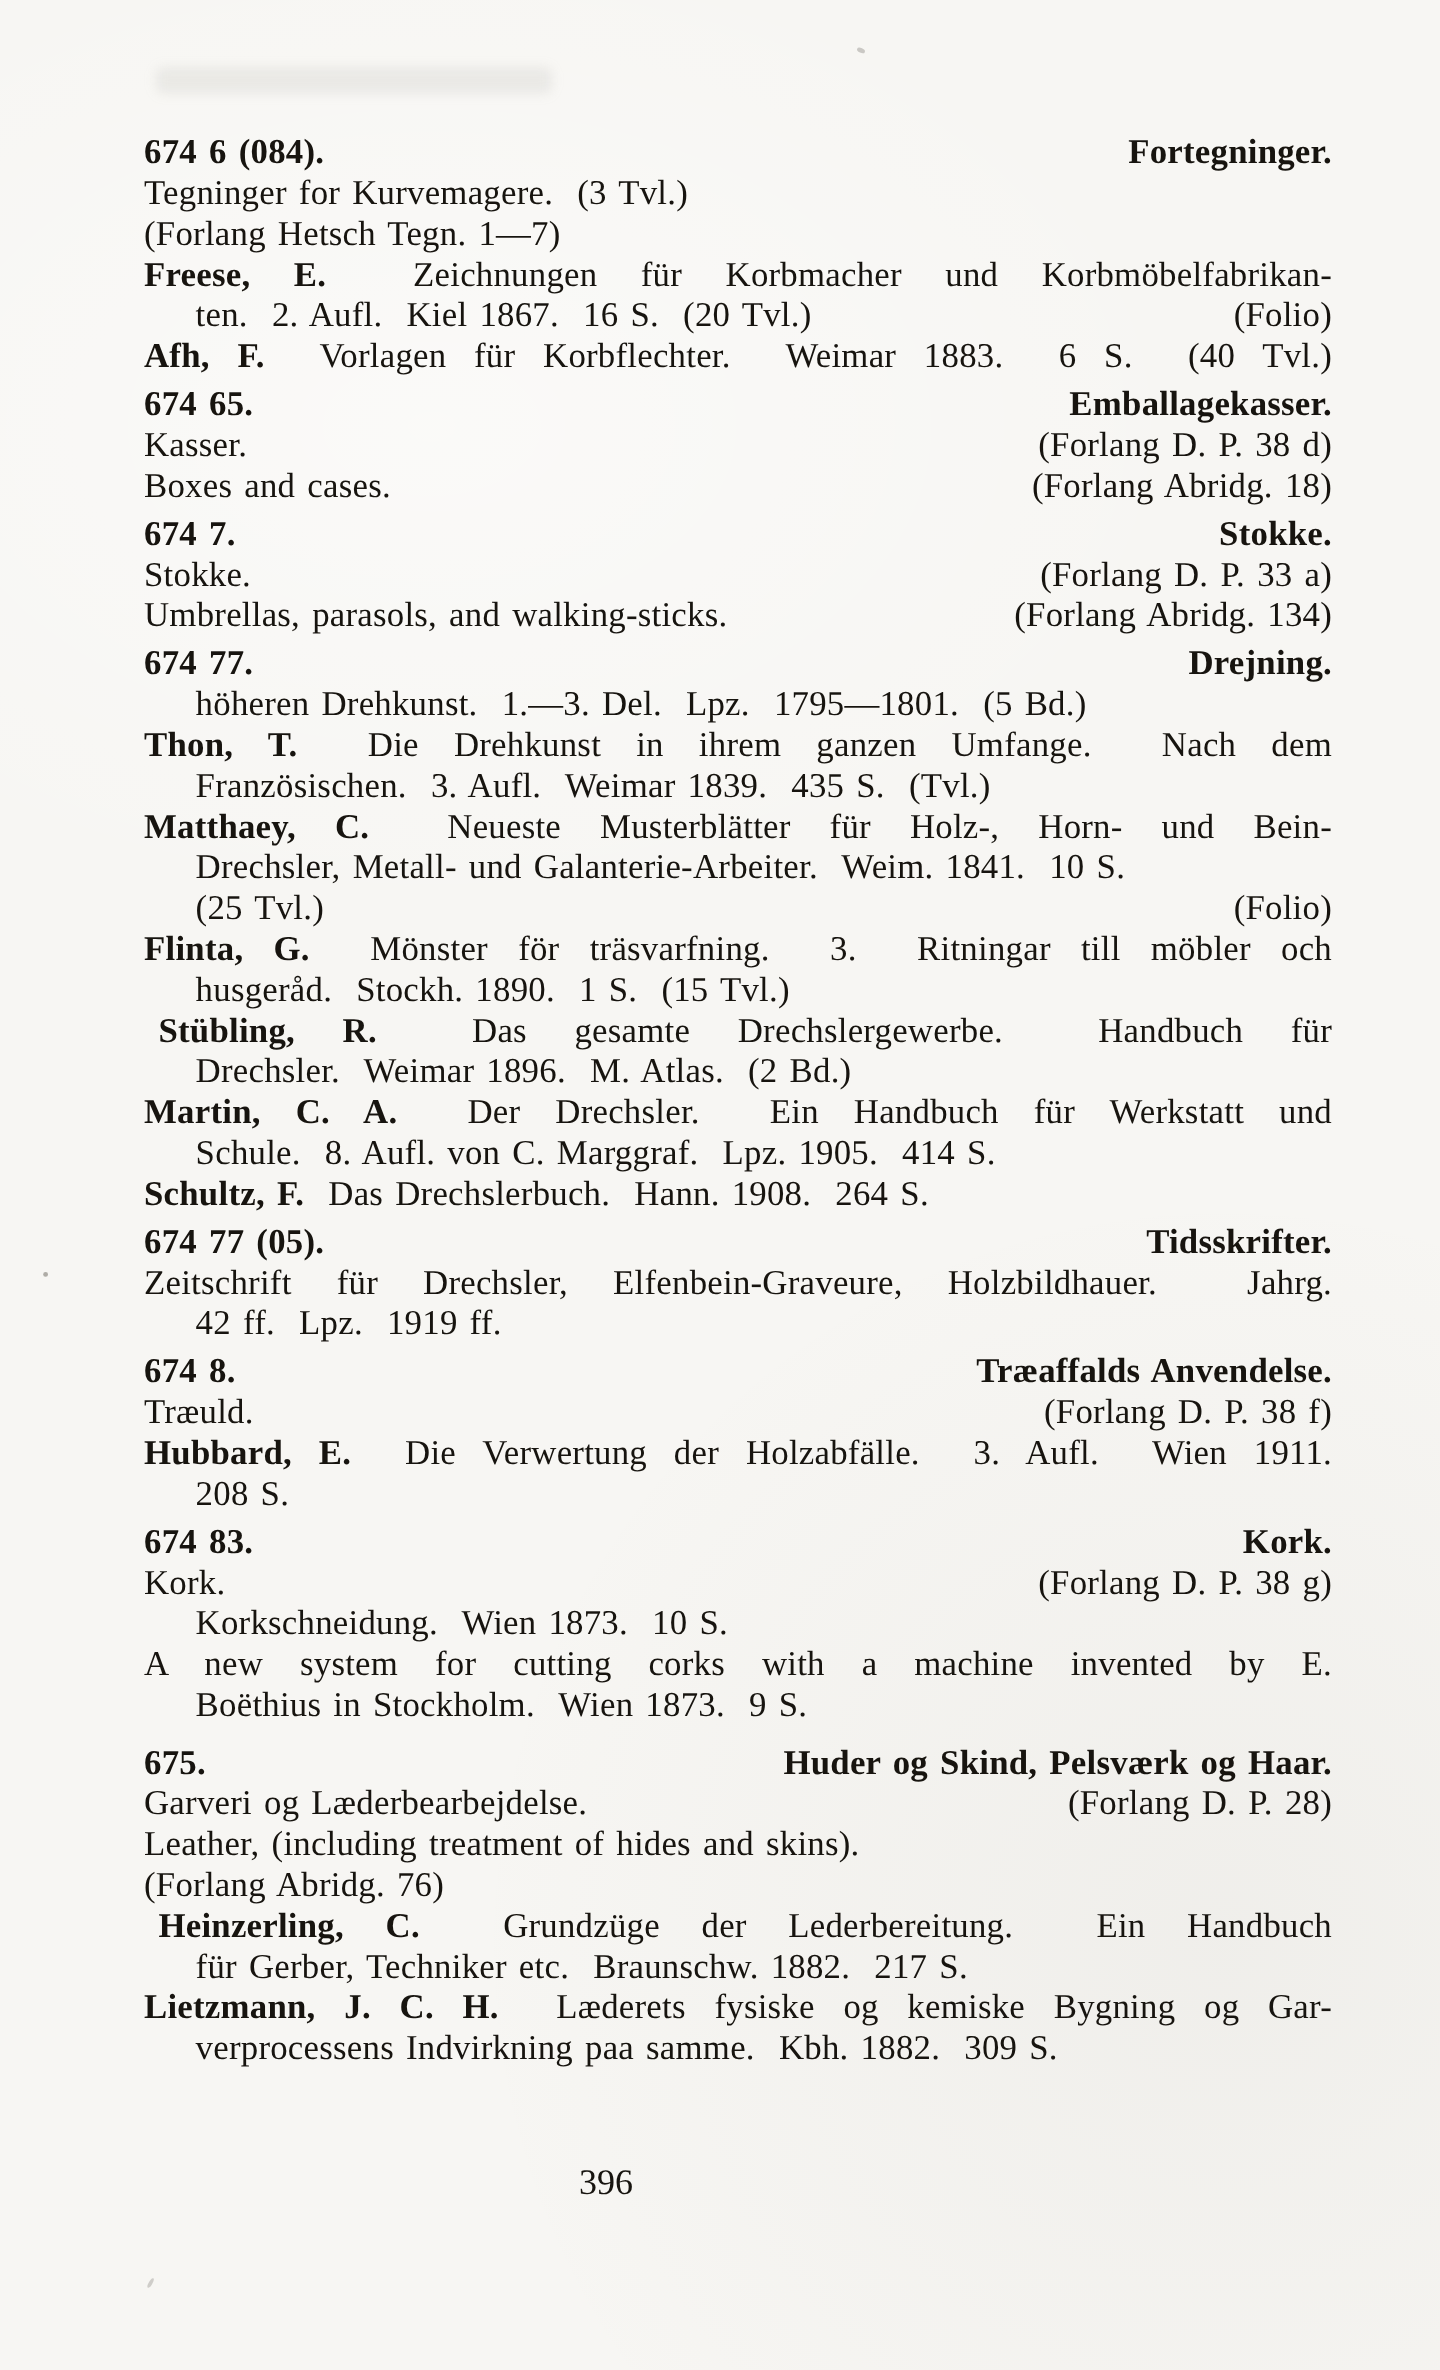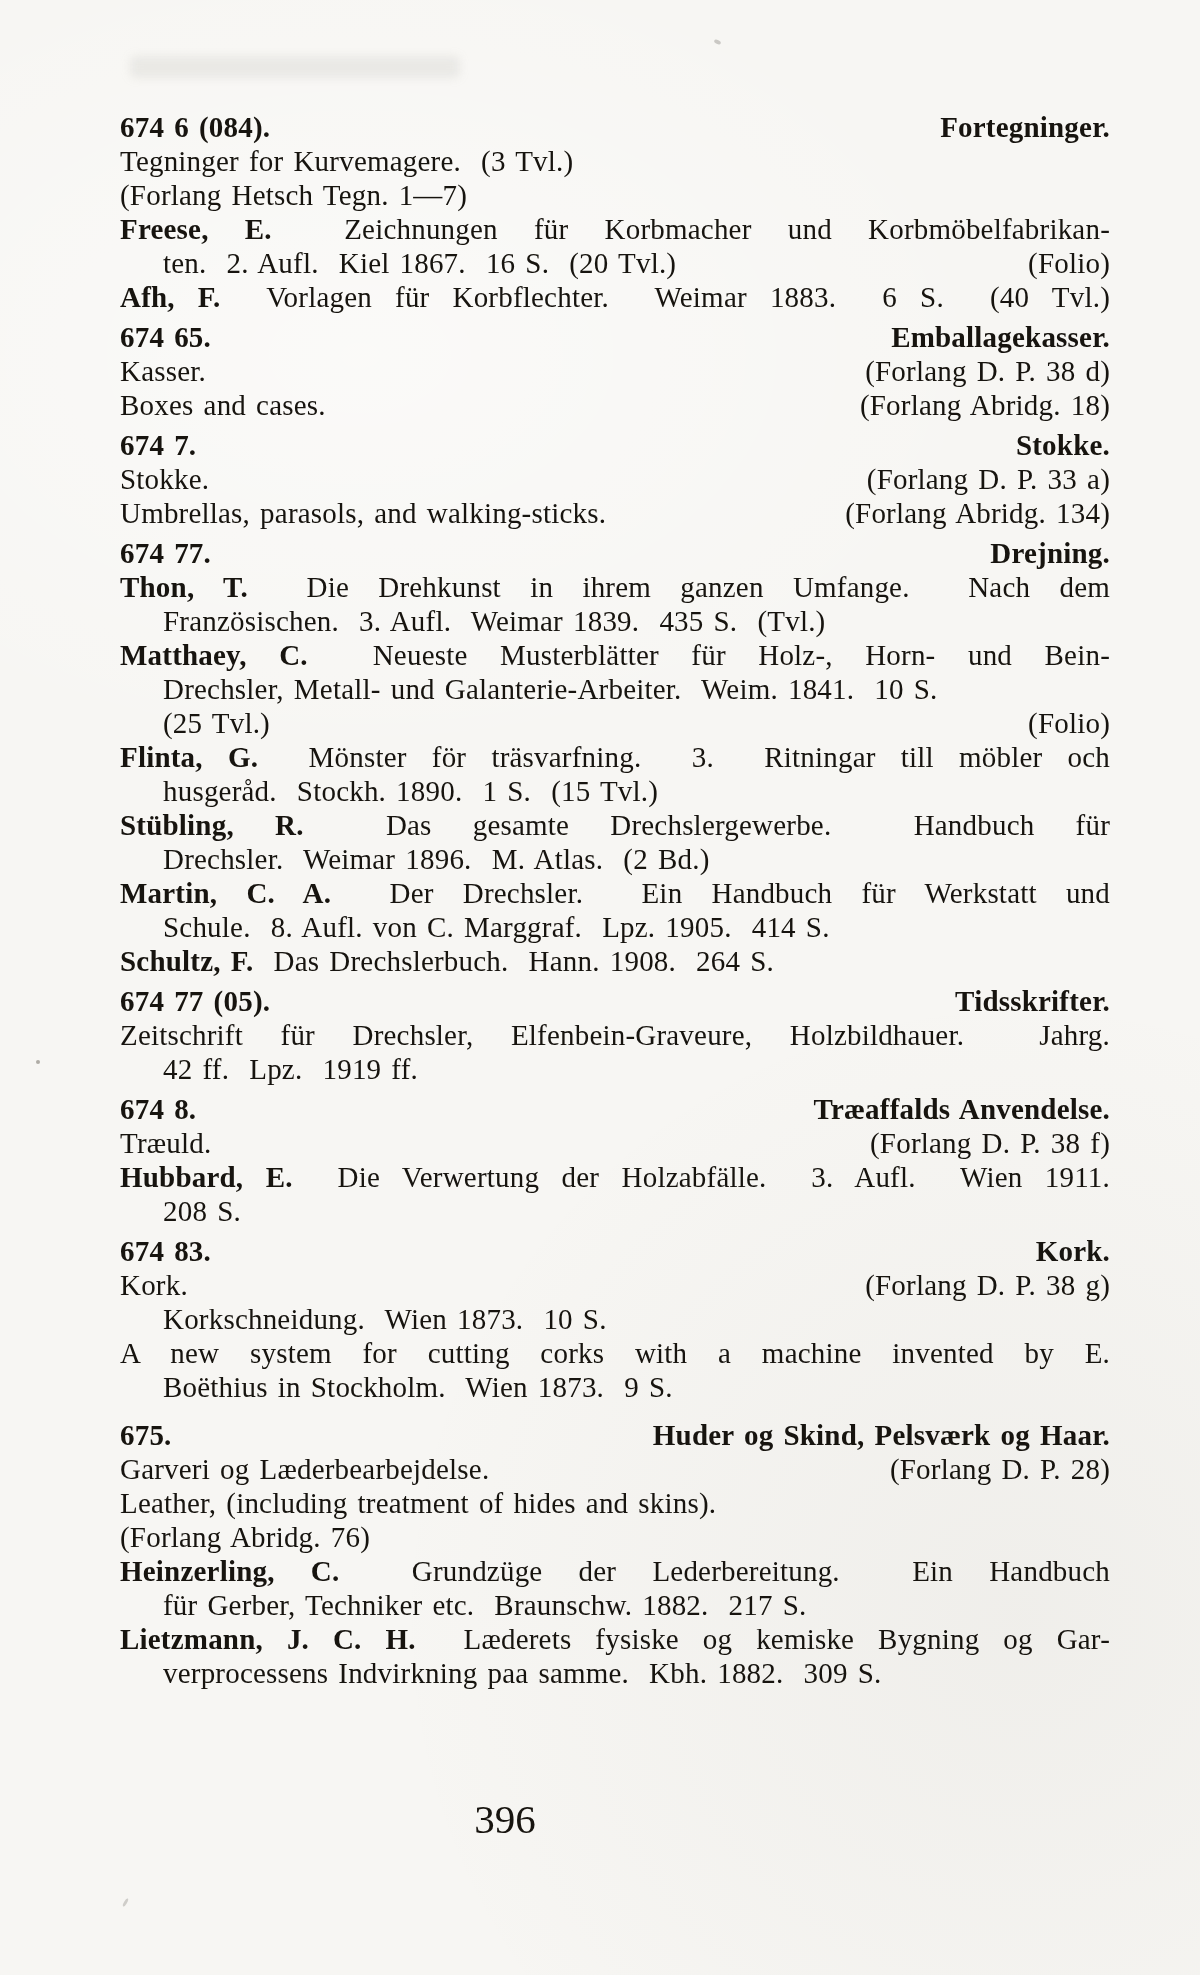--- a/index.html
+++ b/index.html
@@ -22,27 +22,27 @@
   .line{
     line-height:34px; min-height:34px; font-size:29px;
     letter-spacing:0.2px; word-spacing:0.09em;
   }
   .line.has-right{ display:flex; justify-content:space-between; align-items:baseline; gap:24px; }
   .line.indent{ padding-left:43px; }
   .line.section{ margin-top:6px; }
   .line.gap-large{ margin-top:14px; }
   .line.right-only{ text-align:left; }
   .line.justify{ text-align:justify; text-align-last:justify; }
-  .line.wide{ word-spacing:0.30em; }
+  .line.wide{ word-spacing:0.30em;margin-left:12px; }
   .seg{ white-space:pre-wrap; }
   .seg.b{ font-weight:bold; }
   .part-right{ white-space:nowrap; }
   .page-number{
     position:absolute; top:1802px; left:0; width:1010px;
-    text-align:center; font-size:41px; line-height:34px;
+    text-align:center; font-size:30px; line-height:34px;
   }
   
   .ghost{
     position:absolute; left:130px; top:56px; width:330px; height:22px;
     background:rgba(150,148,140,0.14); filter:blur(5px); border-radius:6px;
   }
   .speck{ position:absolute; background:#56524a; border-radius:50%; }
   .speck.s1{ left:714px; top:40px; width:7px; height:4px; opacity:.28; transform:rotate(25deg); }
   .speck.s2{ left:36px;  top:1060px; width:4px; height:4px; opacity:.45; }
   .speck.s3{ left:124px; top:1898px; width:3px; height:9px; opacity:.25; transform:rotate(30deg); }
@@ -90,20 +90,21 @@
         <span class="part-right"><span class="seg">(Forlang D. P. 33 a)</span></span>
       </div>
       <div class="line has-right">
         <span class="part-left"><span class="seg">Umbrellas, parasols, and walking-sticks.</span></span>
         <span class="part-right"><span class="seg">(Forlang Abridg. 134)</span></span>
       </div>
       <div class="line section has-right">
         <span class="part-left"><span class="seg b">674 77.</span></span>
         <span class="part-right"><span class="seg b">Drejning.</span></span>
       </div>
+      <div class="line indent"><span class="seg">höheren Drehkunst.  1.—3. Del.  Lpz.  1795—1801.  (5 Bd.)</span></div>
       <div class="line justify"><span class="seg b">Thon, T.</span><span class="seg">  Die Drehkunst in ihrem ganzen Umfange.  Nach dem</span></div>
       <div class="line indent"><span class="seg">Französischen.  3. Aufl.  Weimar 1839.  435 S.  (Tvl.)</span></div>
       <div class="line justify"><span class="seg b">Matthaey, C.</span><span class="seg">  Neueste Musterblätter für Holz-, Horn- und Bein-</span></div>
       <div class="line indent"><span class="seg">Drechsler, Metall- und Galanterie-Arbeiter.  Weim. 1841.  10 S.</span></div>
       <div class="line indent has-right">
         <span class="part-left"><span class="seg">(25 Tvl.)</span></span>
         <span class="part-right"><span class="seg">(Folio)</span></span>
       </div>
       <div class="line justify"><span class="seg b">Flinta, G.</span><span class="seg">  Mönster för träsvarfning.  3.  Ritningar till möbler och</span></div>
       <div class="line indent"><span class="seg">husgeråd.  Stockh. 1890.  1 S.  (15 Tvl.)</span></div>

